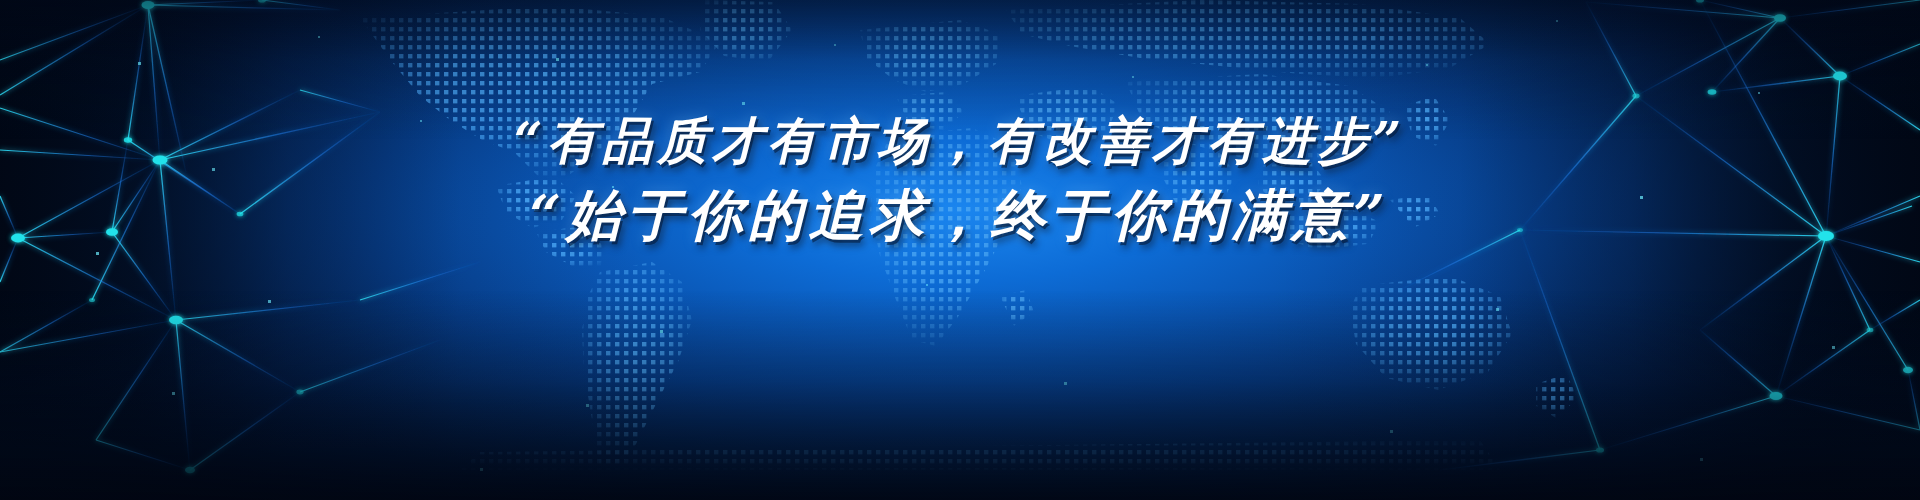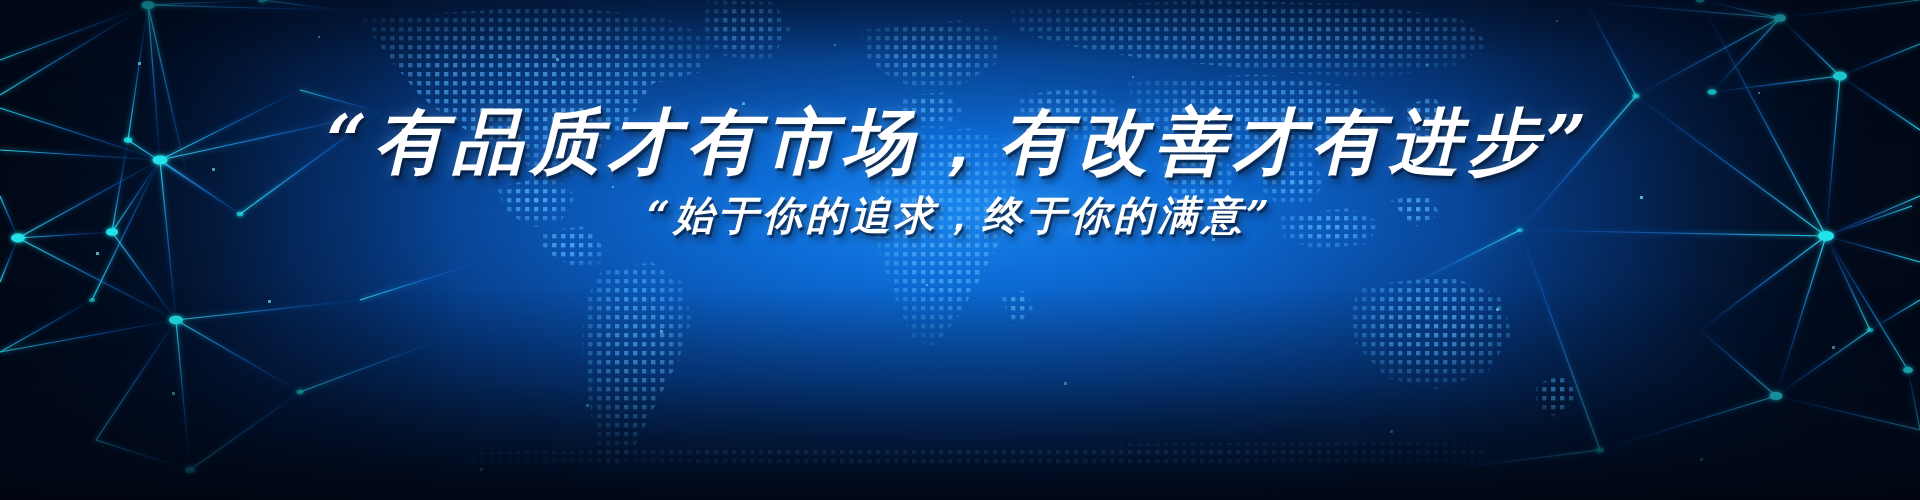--- a/index.html
+++ b/index.html
@@ -101,22 +101,22 @@
     font-family: "DejaVu Serif", "Liberation Serif", serif;
     font-weight: bold;
     font-style: italic;
     white-space: nowrap;
     letter-spacing: 0.10em;
     text-shadow:
        2px 3px 0 rgba(4,20,48,0.55),
        4px 6px 7px rgba(2,12,32,0.55),
        0 0 14px rgba(150,210,255,0.30);
   }
-  #head-line-1 { font-size: 71px; line-height: 74px; }
-  #head-line-2 { font-size: 40px; line-height: 74px; }
+  #head-line-1 { font-size: 50px; line-height: 74px; }
+  #head-line-2 { font-size: 55px; line-height: 74px; }
 </style>
 </head>
 <body>
 
 <div id="banner">
 
   <div class="layer" id="bg-base"></div>
   <div class="layer" id="bg-sides"></div>
 
   <div id="world-map">

